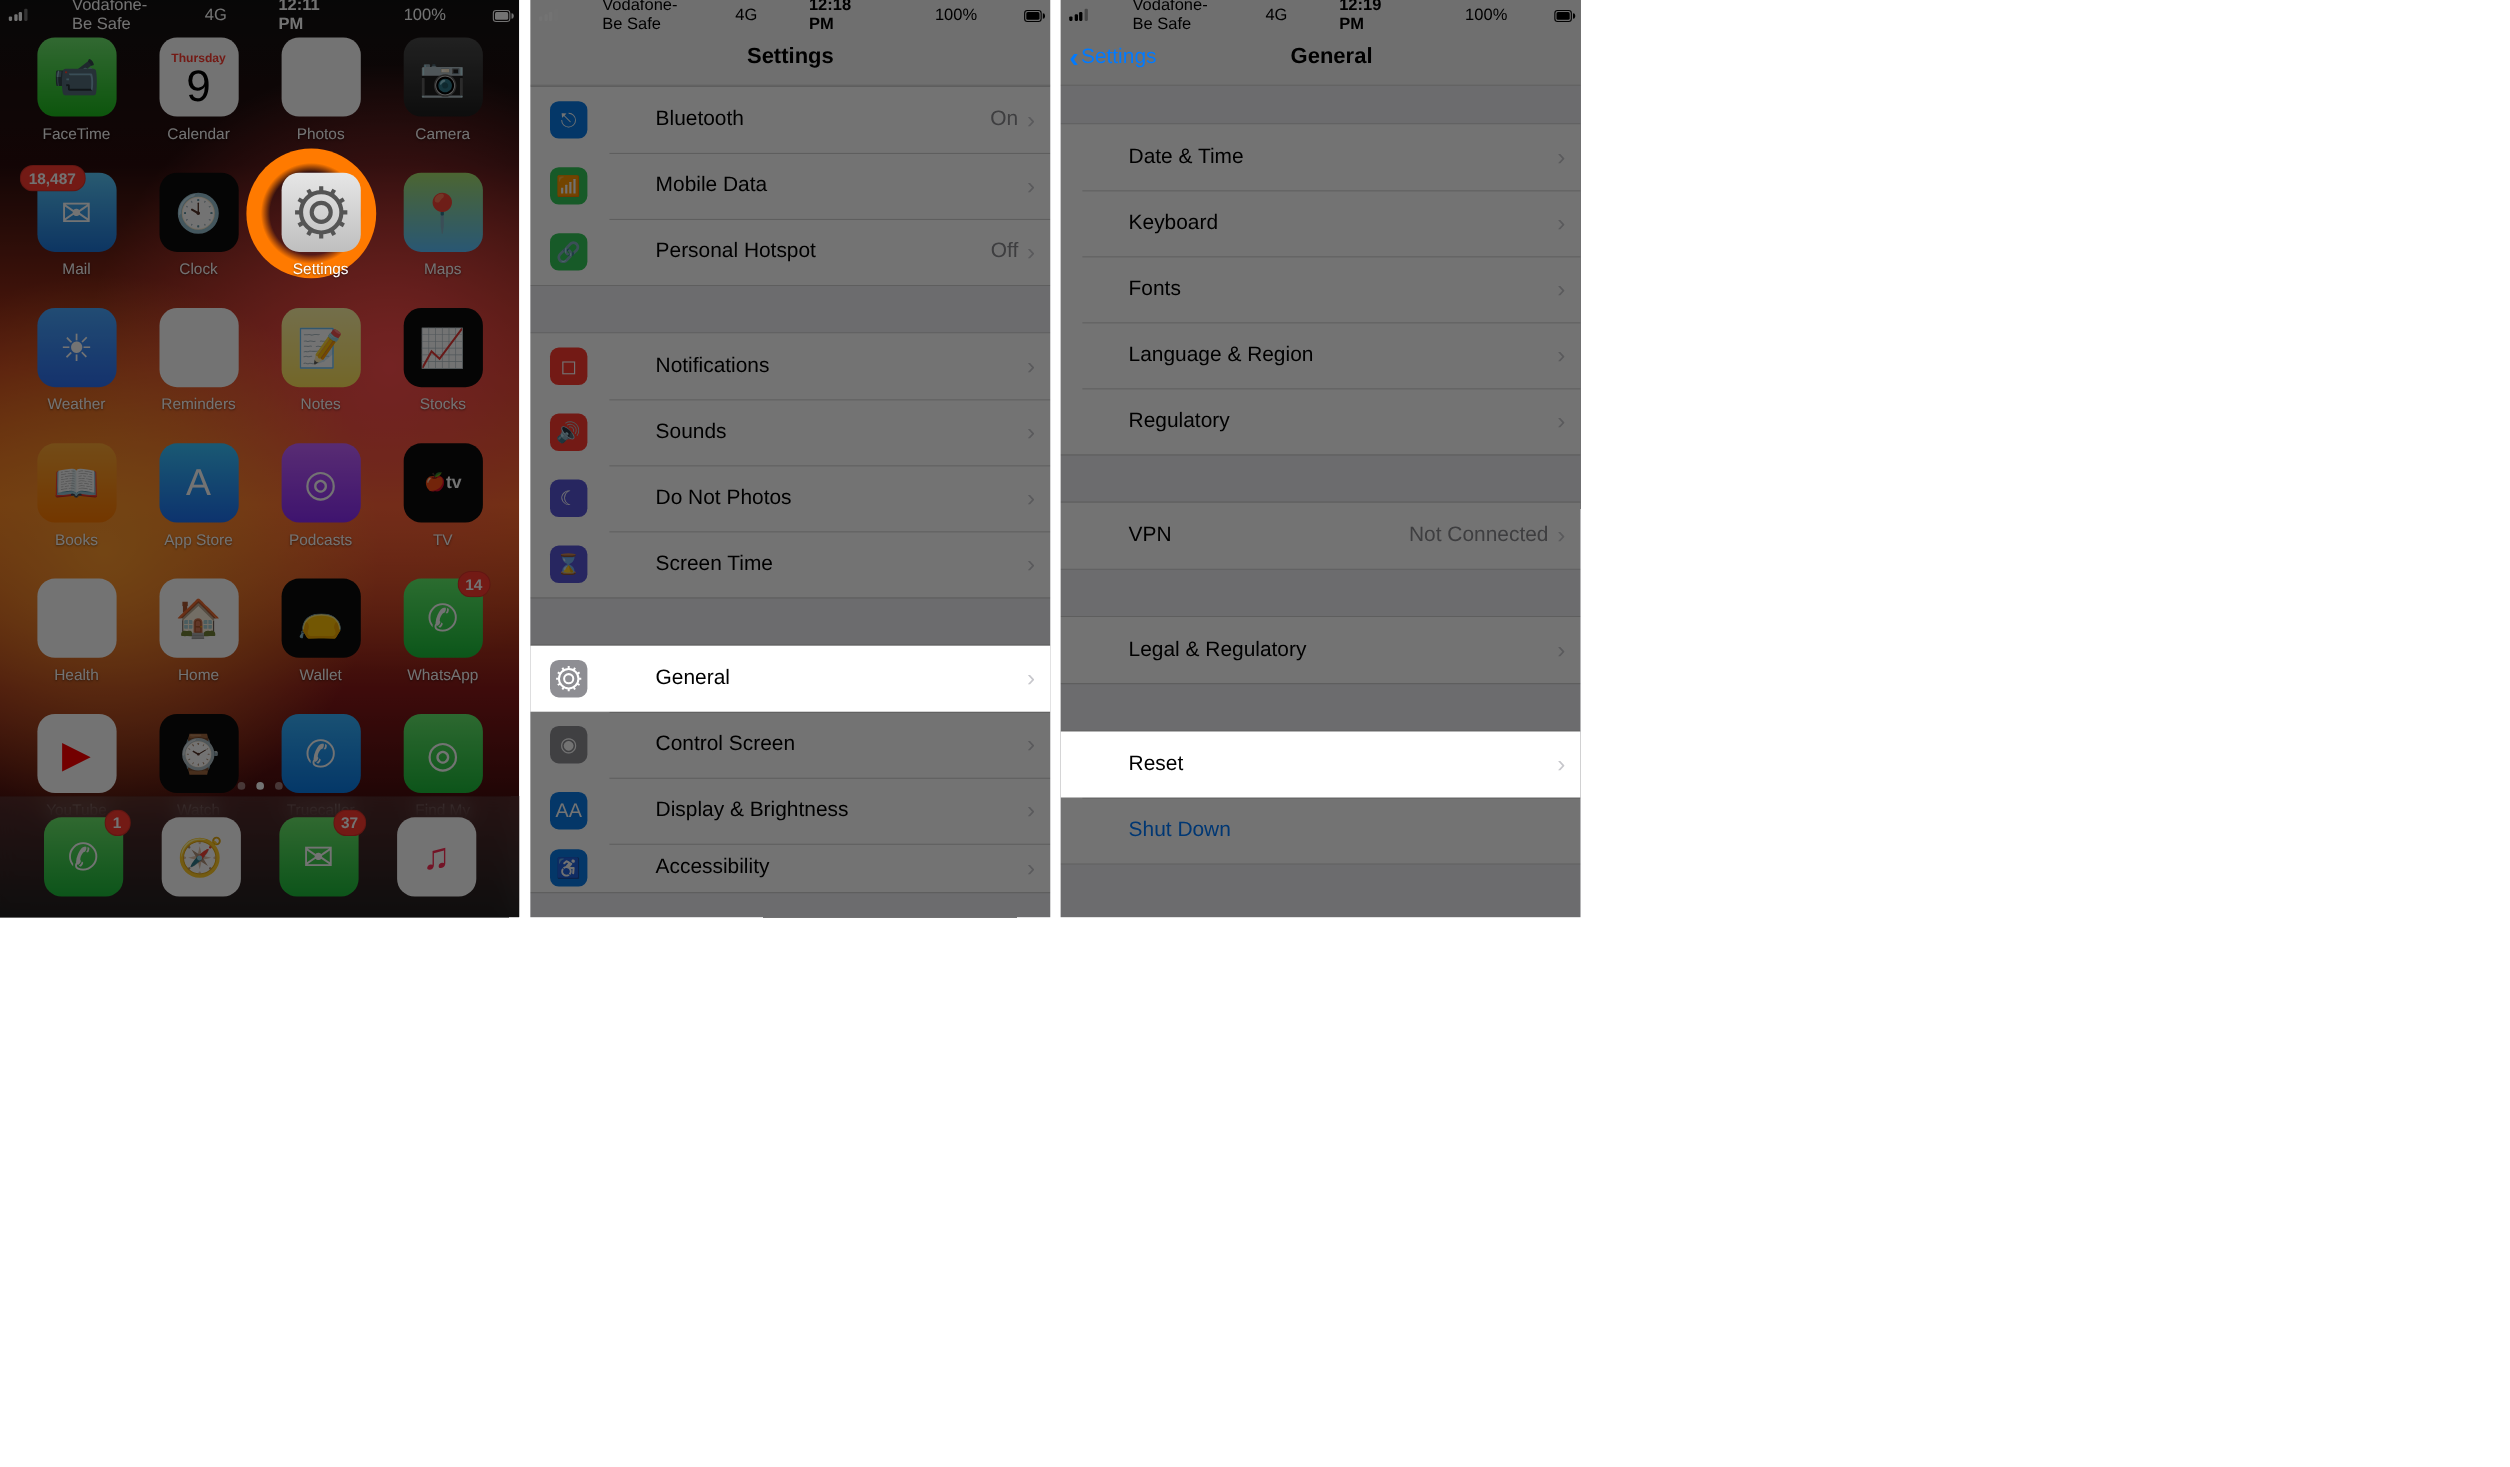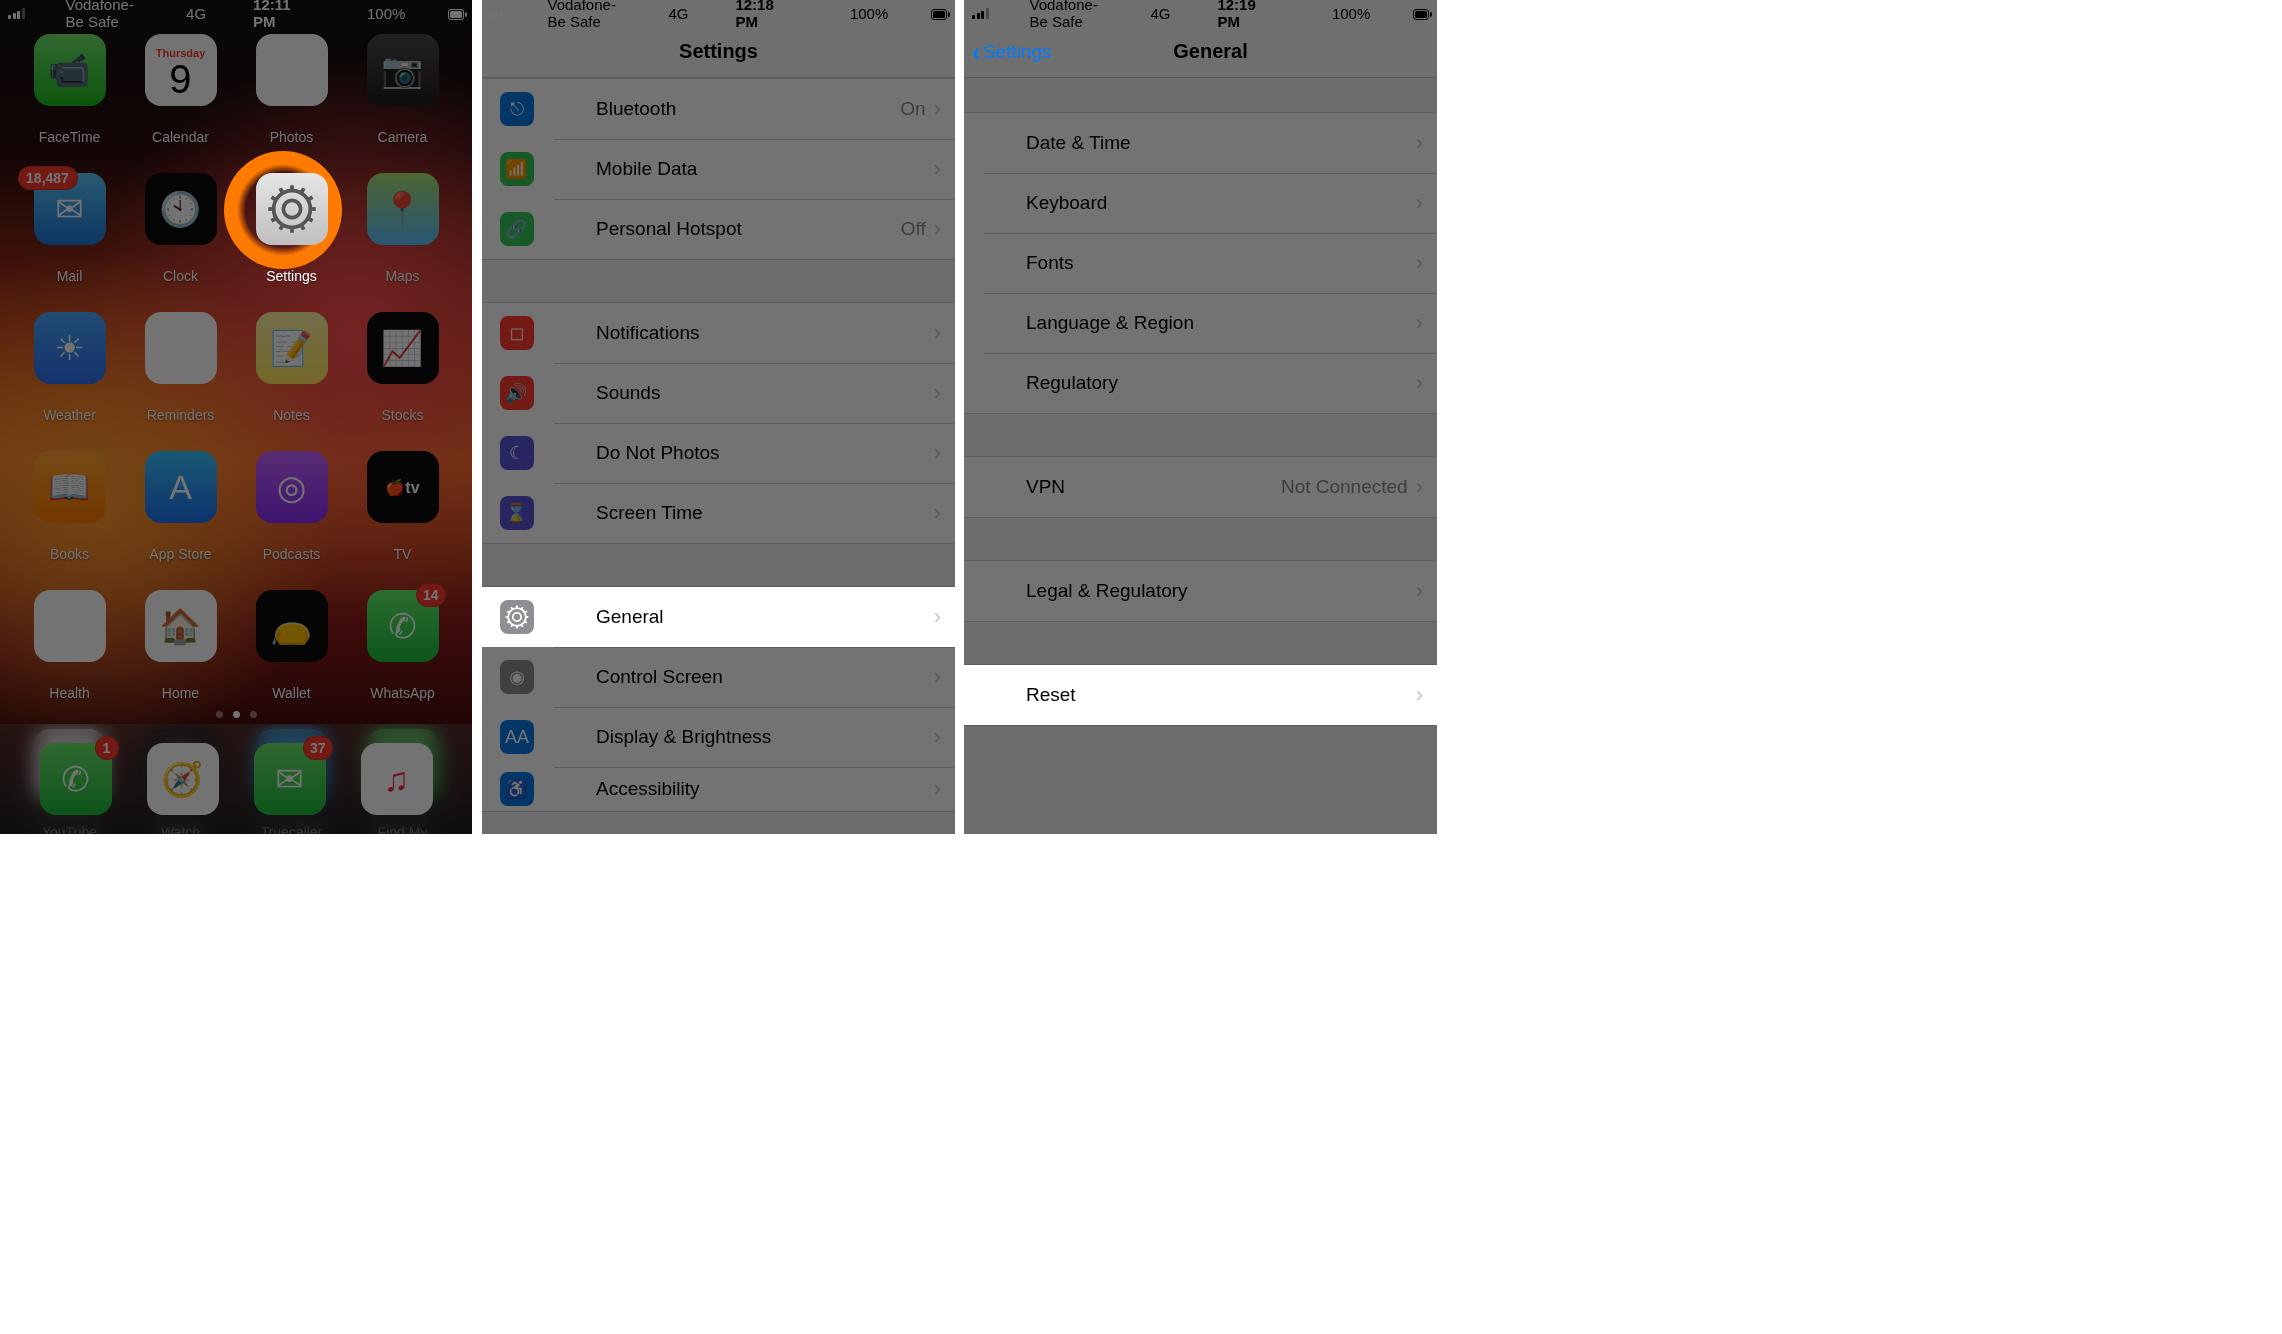--- a/index.html
+++ b/index.html
@@ -112,21 +112,21 @@
     width: 72px; height: 72px;
     border-radius: 16px;
     display: flex;
     align-items: center;
     justify-content: center;
     font-size: 36px;
     color: #fff;
     position: relative;
   }
   .app .label {
-    margin-top: 23px;
+    margin-top: 7px;
     color: #fff;
     font-size: 14px;
     text-align: center;
     font-weight: 400;
     text-shadow: 0 1px 2px rgba(0,0,0,.5);
   }
   .badge {
     position: absolute;
     top: -7px; right: -7px;
     min-width: 24px; height: 24px;
@@ -694,20 +694,23 @@
           <span class="lbl" data-name="row-label">Legal &amp; Regulatory</span>
           <span class="disclose" data-name="chevron-right-icon">›</span>
         </div>
       </div>
     <div class="gap"></div>
     <div class="section" id="s3d">
         <div class="row no-icon highlight0" data-name="row-reset">
           <span class="lbl" data-name="row-label">Reset</span>
           <span class="disclose" data-name="chevron-right-icon">›</span>
         </div>
+        <div class="row no-icon blue" data-name="row-shut-down">
+          <span class="lbl" data-name="row-label">Shut Down</span>
+        </div>
       </div>
     <div class="gap" style="height:80px"></div>
   </div>
 
   <div class="dim-overlay" data-name="dim-overlay"></div>
 </div>
 
 <div class="spacer"></div>
 
 <style>

